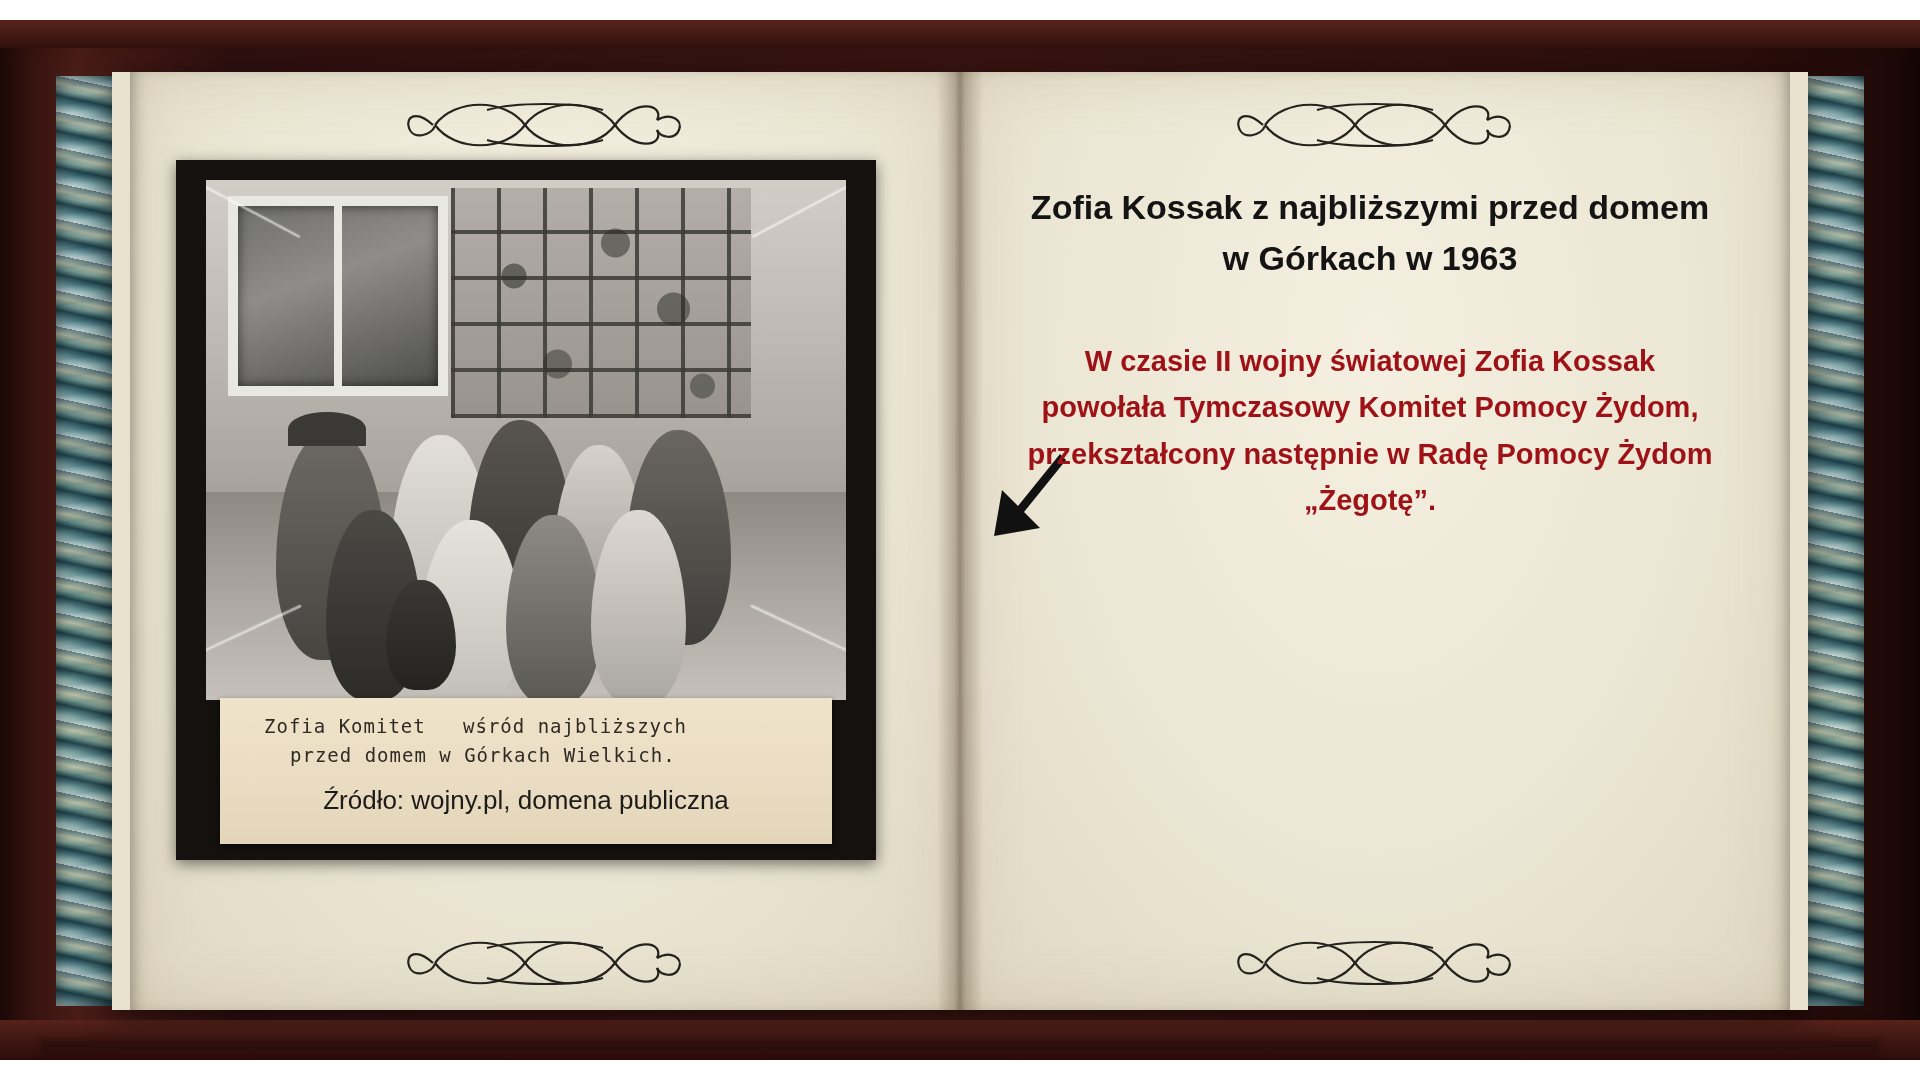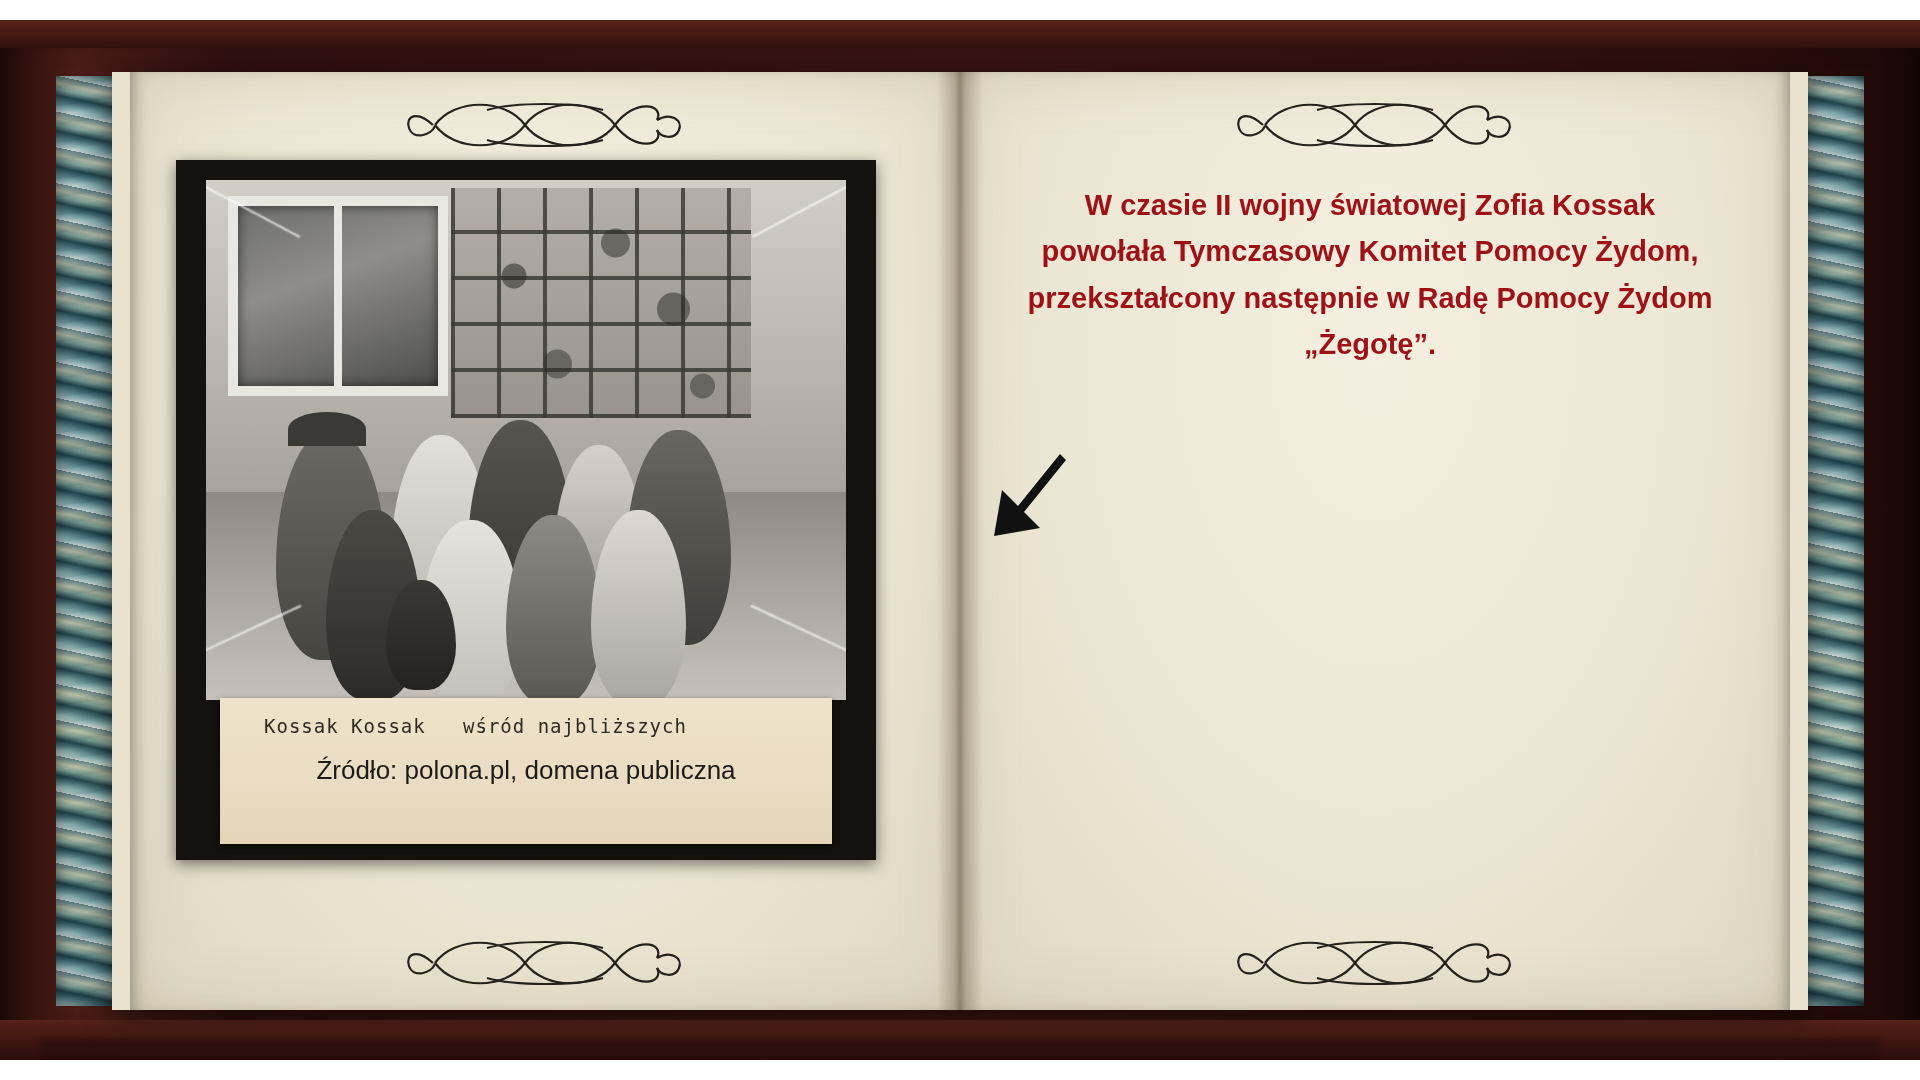--- a/index.html
+++ b/index.html
@@ -334,22 +334,23 @@
             <div class="fig" style="left:385px; top:330px; width:95px; height:195px; background:linear-gradient(180deg,#ddd9d2,#aaa6a0);"></div>
             <div class="fig" style="left:180px; top:400px; width:70px; height:110px; background:linear-gradient(180deg,#3a3834,#24231f);"></div>
 
             <div class="tape" style="left:-10px; top:30px; transform:rotate(28deg);"></div>
             <div class="tape" style="right:-10px; top:30px; transform:rotate(-28deg);"></div>
             <div class="tape" style="left:-10px; bottom:70px; transform:rotate(-25deg);"></div>
             <div class="tape" style="right:-10px; bottom:70px; transform:rotate(25deg);"></div>
           </div>
 
           <div class="photo-caption">
-            <div class="typed-line l1">Kossak Kossak   wśród najbliższych</div>
-            <div class="source-line">Źródło: polona.pl, domena publiczna</div>
+            <div class="typed-line l1">Zofia Komitet   wśród najbliższych</div>
+            <div class="typed-line l2">przed domem w Górkach Wielkich.</div>
+            <div class="source-line">Źródło: wojny.pl, domena publiczna</div>
           </div>
         </div>
 
         <svg class="flourish bottom" viewBox="0 0 300 70">
           <g fill="none" stroke="#15120f" stroke-width="2.2">
             <path d="M40 35 C 60 8, 110 8, 130 35 C 150 62, 200 62, 220 35 C 240 8, 270 14, 262 30"></path>
             <path d="M40 35 C 60 62, 110 62, 130 35 C 150 8, 200 8, 220 35 C 240 62, 270 56, 262 40"></path>
             <path d="M38 35 C 22 20, 10 26, 14 38 C 18 50, 36 46, 40 36"></path>
             <path d="M262 30 C 276 22, 288 30, 284 40 C 280 50, 266 48, 262 40"></path>
             <path d="M92 20 C 120 12, 180 12, 208 20"></path>
@@ -371,20 +372,21 @@
           </g>
         </svg>
 
         <svg class="arrow" viewBox="0 0 100 100">
           <g fill="#111111">
             <path d="M88 10 L46 62 L30 46 L22 92 L68 84 L52 68 L94 16 Z"></path>
           </g>
         </svg>
 
         <div class="right-content">
+          <div class="caption-dark">Zofia Kossak z najbliższymi przed domem w Górkach w 1963</div>
           <div class="body-red">W czasie II wojny światowej Zofia Kossak powołała Tymczasowy Komitet Pomocy Żydom, przekształcony następnie w Radę Pomocy Żydom „Żegotę”.</div>
         </div>
 
         <svg class="flourish bottom" viewBox="0 0 300 70">
           <g fill="none" stroke="#15120f" stroke-width="2.2">
             <path d="M40 35 C 60 8, 110 8, 130 35 C 150 62, 200 62, 220 35 C 240 8, 270 14, 262 30"></path>
             <path d="M40 35 C 60 62, 110 62, 130 35 C 150 8, 200 8, 220 35 C 240 62, 270 56, 262 40"></path>
             <path d="M38 35 C 22 20, 10 26, 14 38 C 18 50, 36 46, 40 36"></path>
             <path d="M262 30 C 276 22, 288 30, 284 40 C 280 50, 266 48, 262 40"></path>
             <path d="M92 20 C 120 12, 180 12, 208 20"></path>

